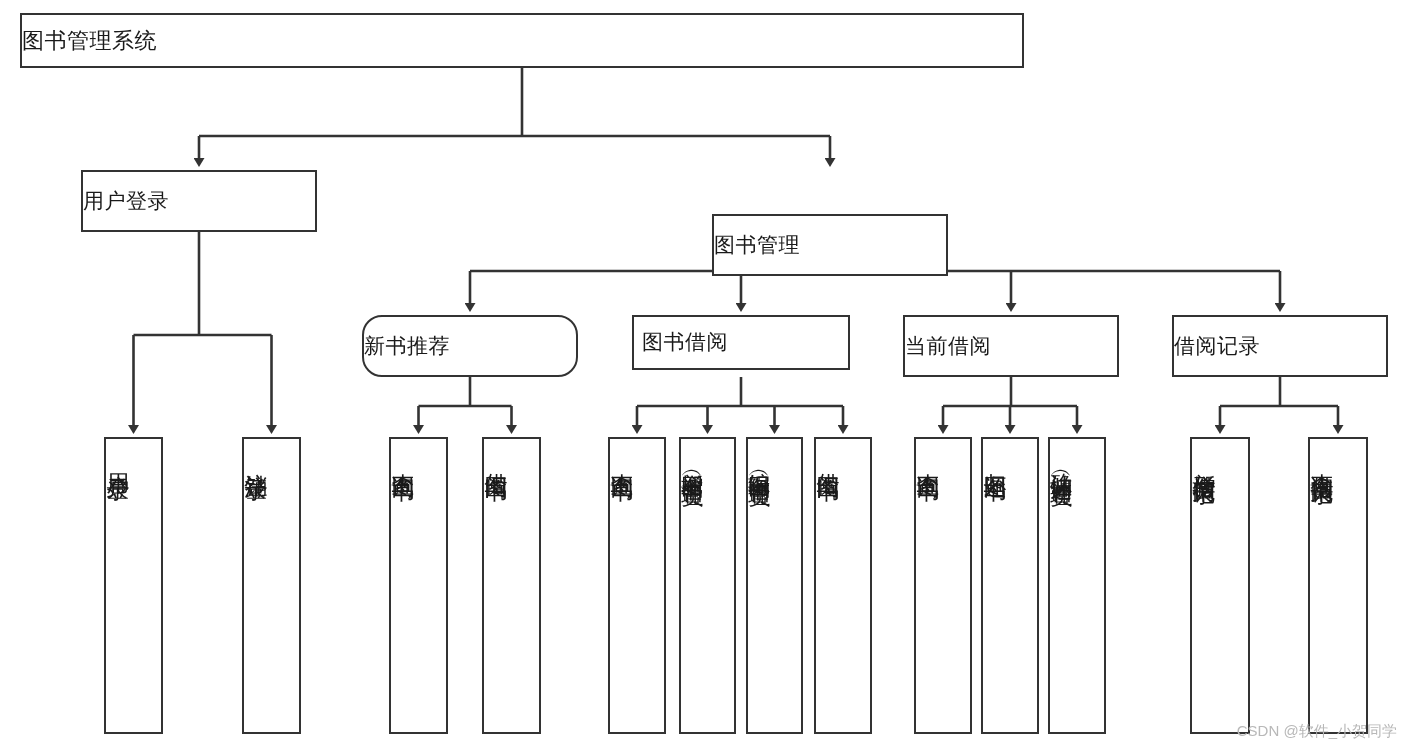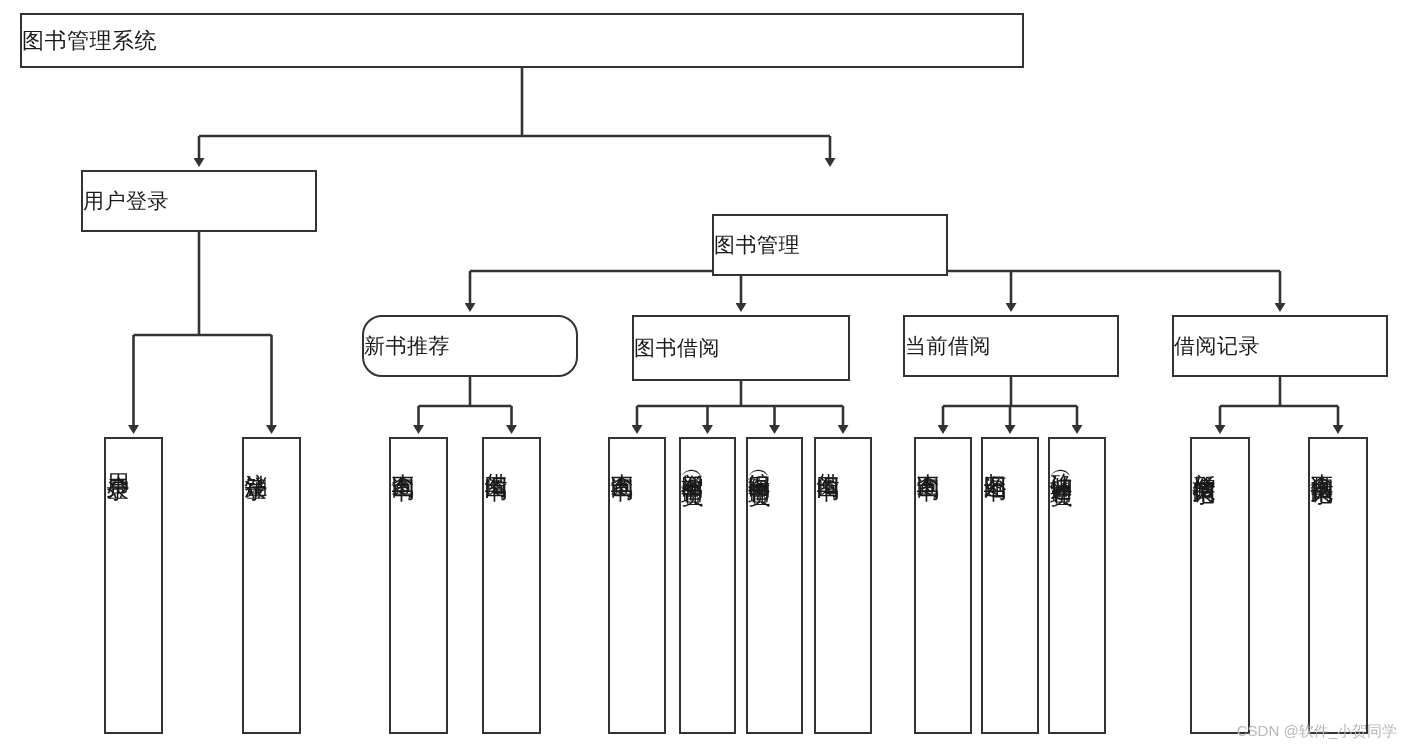--- a/index.html
+++ b/index.html
@@ -128,21 +128,21 @@
       </div>
       <div class="node horiz" style="left: 81px; top: 170px; width: 236px; height: 62px;">
         <span class="lbl">用户登录</span>
       </div>
       <div class="node horiz" style="left: 712px; top: 170px; width: 236px; height: 62px; margin-top: 44px;">
         <span class="lbl">图书管理</span>
       </div>
       <div class="node horiz" style="left: 362px; top: 315px; width: 216px; height: 62px; border-radius: 20px;">
         <span class="lbl">新书推荐</span>
       </div>
-      <div class="node horiz" style="left: 632px; top: 315px; width: 218px; height: 66px;">
+      <div class="node horiz" style="left: 632px; top: 315px; width: 218px; height: 55px; padding-left: 8px;">
         <span class="lbl">图书借阅</span>
       </div>
       <div class="node horiz" style="left: 903px; top: 315px; width: 216px; height: 62px;">
         <span class="lbl">当前借阅</span>
       </div>
       <div class="node horiz" style="left: 1172px; top: 315px; width: 216px; height: 62px;">
         <span class="lbl">借阅记录</span>
       </div>
       <div class="node vert" style="left: 104px; top: 437px; width: 59px; height: 297px;">
         <span class="lbl">用户登录</span>

